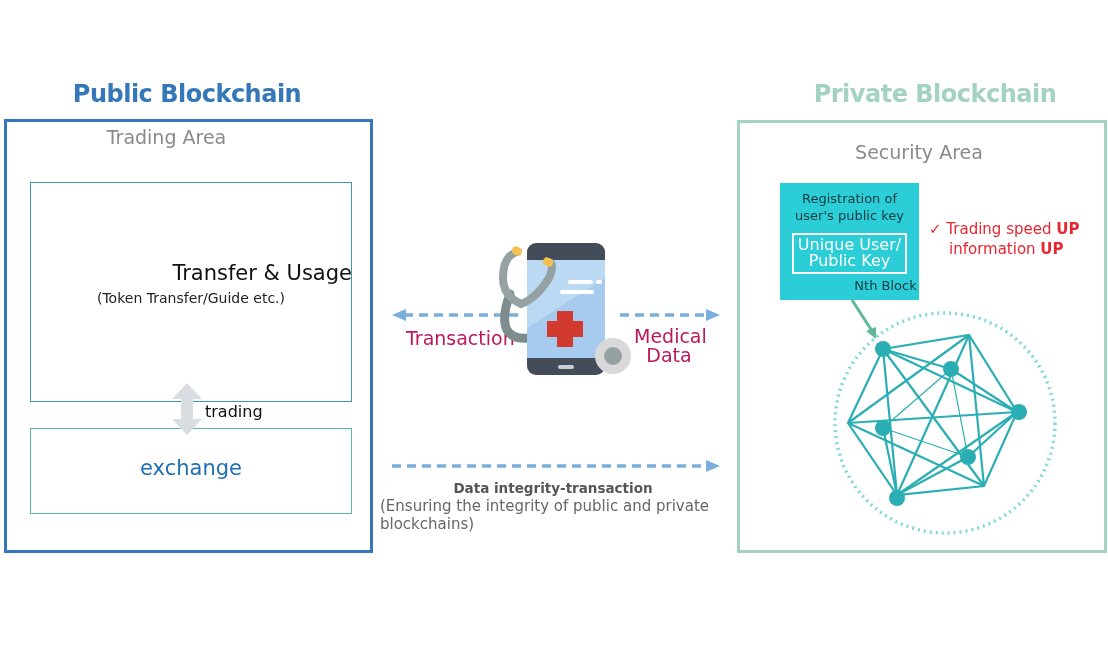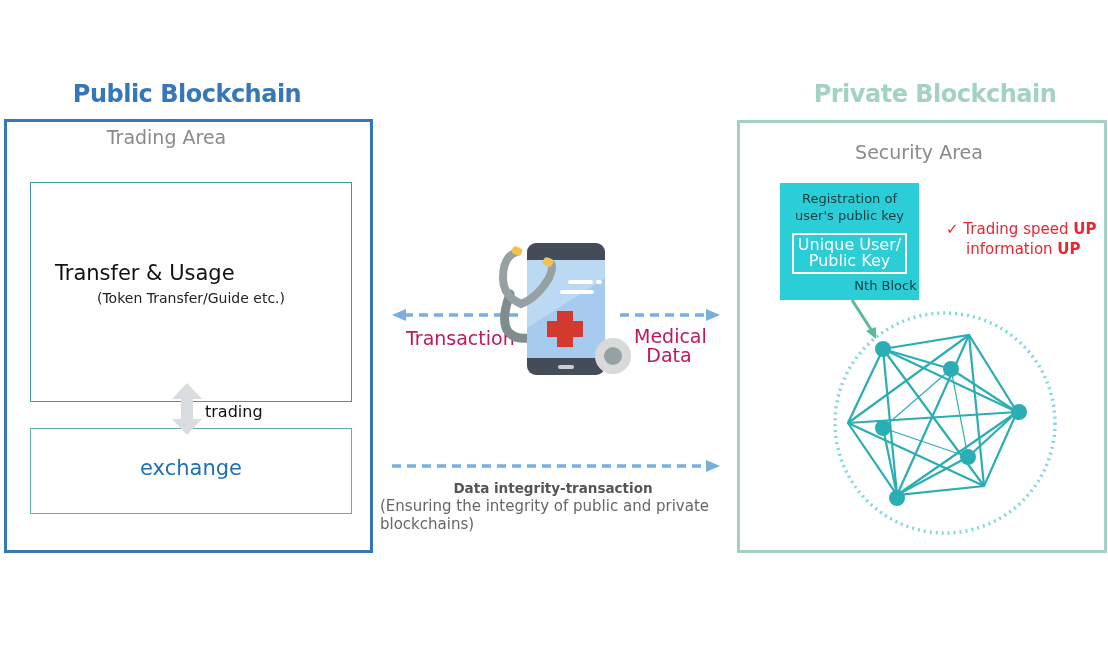--- a/index.html
+++ b/index.html
@@ -5,21 +5,21 @@
   html, body { margin:0; padding:0; background:#ffffff; }
   body { width:1108px; height:666px; position:relative; overflow:hidden; font-family:"DejaVu Sans", sans-serif; }
   .abs { position:absolute; }
   .title-public { left:0; width:374px; top:80px; text-align:center; font-weight:bold; font-size:24px; color:#3677b8; letter-spacing:-0.5px; }
   .title-private { left:736px; width:400px; top:80px; text-align:center; font-weight:bold; font-size:24px; color:#a3d2c3; letter-spacing:-0.5px; }
   .panel-public { left:4px; top:119px; width:363px; height:428px; border:3px solid #3677b8; }
   .panel-private { left:737px; top:120px; width:364px; height:427px; border:3px solid #a3d2c3; }
   .area-title { font-size:19px; color:#8a8a8a; text-align:center; }
   .box-transfer { left:30px; top:182px; width:320px; height:218px; border:1px solid #3d9aa0; }
   .box-exchange { left:30px; top:428px; width:320px; height:84px; border:1px solid #5fb2a6; }
-  .transfer-title { left:30px; width:322px; top:261px; text-align:left; font-size:21px; color:#111;padding-left:25px; }
+  .transfer-title { left:30px; width:322px; top:261px; text-align:right; font-size:21px; color:#111; }
   .transfer-sub { left:30px; width:322px; top:290px; text-align:center; font-size:14px; color:#222; }
   .exchange-label { left:30px; width:322px; top:456px; text-align:center; font-size:21px; color:#1f6fb5; }
   .trading-label { left:205px; top:402px; font-size:16px; color:#111; }
   .op-title { left:470px; width:190px; top:172px; text-align:center; font-weight:bold; font-size:24px; line-height:29px; color:#222; }
   .label-gray { color:#be185d; font-size:19px; }
   .reg-box { left:780px; top:183px; width:139px; height:117px; background:#2bcdd6; }
   .reg-title { left:780px; width:139px; top:190px; text-align:center; font-size:13px; line-height:17px; color:#163b3f; }
   .uk-box { left:792px; top:233px; width:111px; height:37px; border:2px solid #ffffff; }
   .uk-text { left:792px; width:115px; top:237px; text-align:center; font-size:16px; line-height:16px; color:#ffffff; }
   .nth { left:780px; width:139px; top:278px; text-align:center; font-size:13px; color:#163b3f;padding-left:36px; }
@@ -99,21 +99,21 @@
   <div>Registration of</div>
   <div>user's public key</div>
 </div>
 <div class="abs uk-box"></div>
 <div class="abs uk-text">
   <div>Unique User/</div>
   <div>Public Key</div>
 </div>
 <div class="abs nth">Nth Block</div>
 
-<div class="abs benefit" style="left:929px;top:219px;margin-left:17px;">
+<div class="abs benefit" style="left:929px;top:219px;">
   <div>
     <span>✓</span>
     <span>Trading speed </span><b>UP</b>
   </div>
   <div style="padding-left:20px;">
     <span>information </span><b>UP</b>
   </div>
 </div>
 
 <svg class="abs" style="left:820px;top:295px;" width="240" height="245" viewBox="0 0 240 245">

